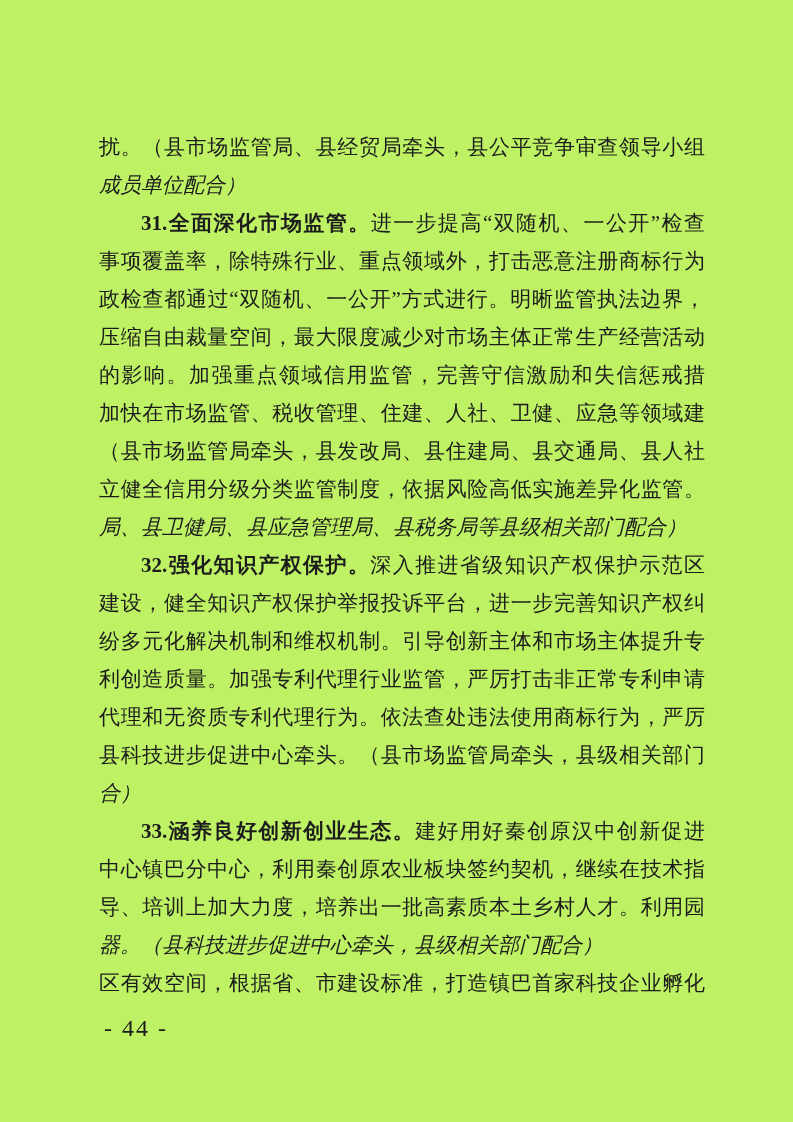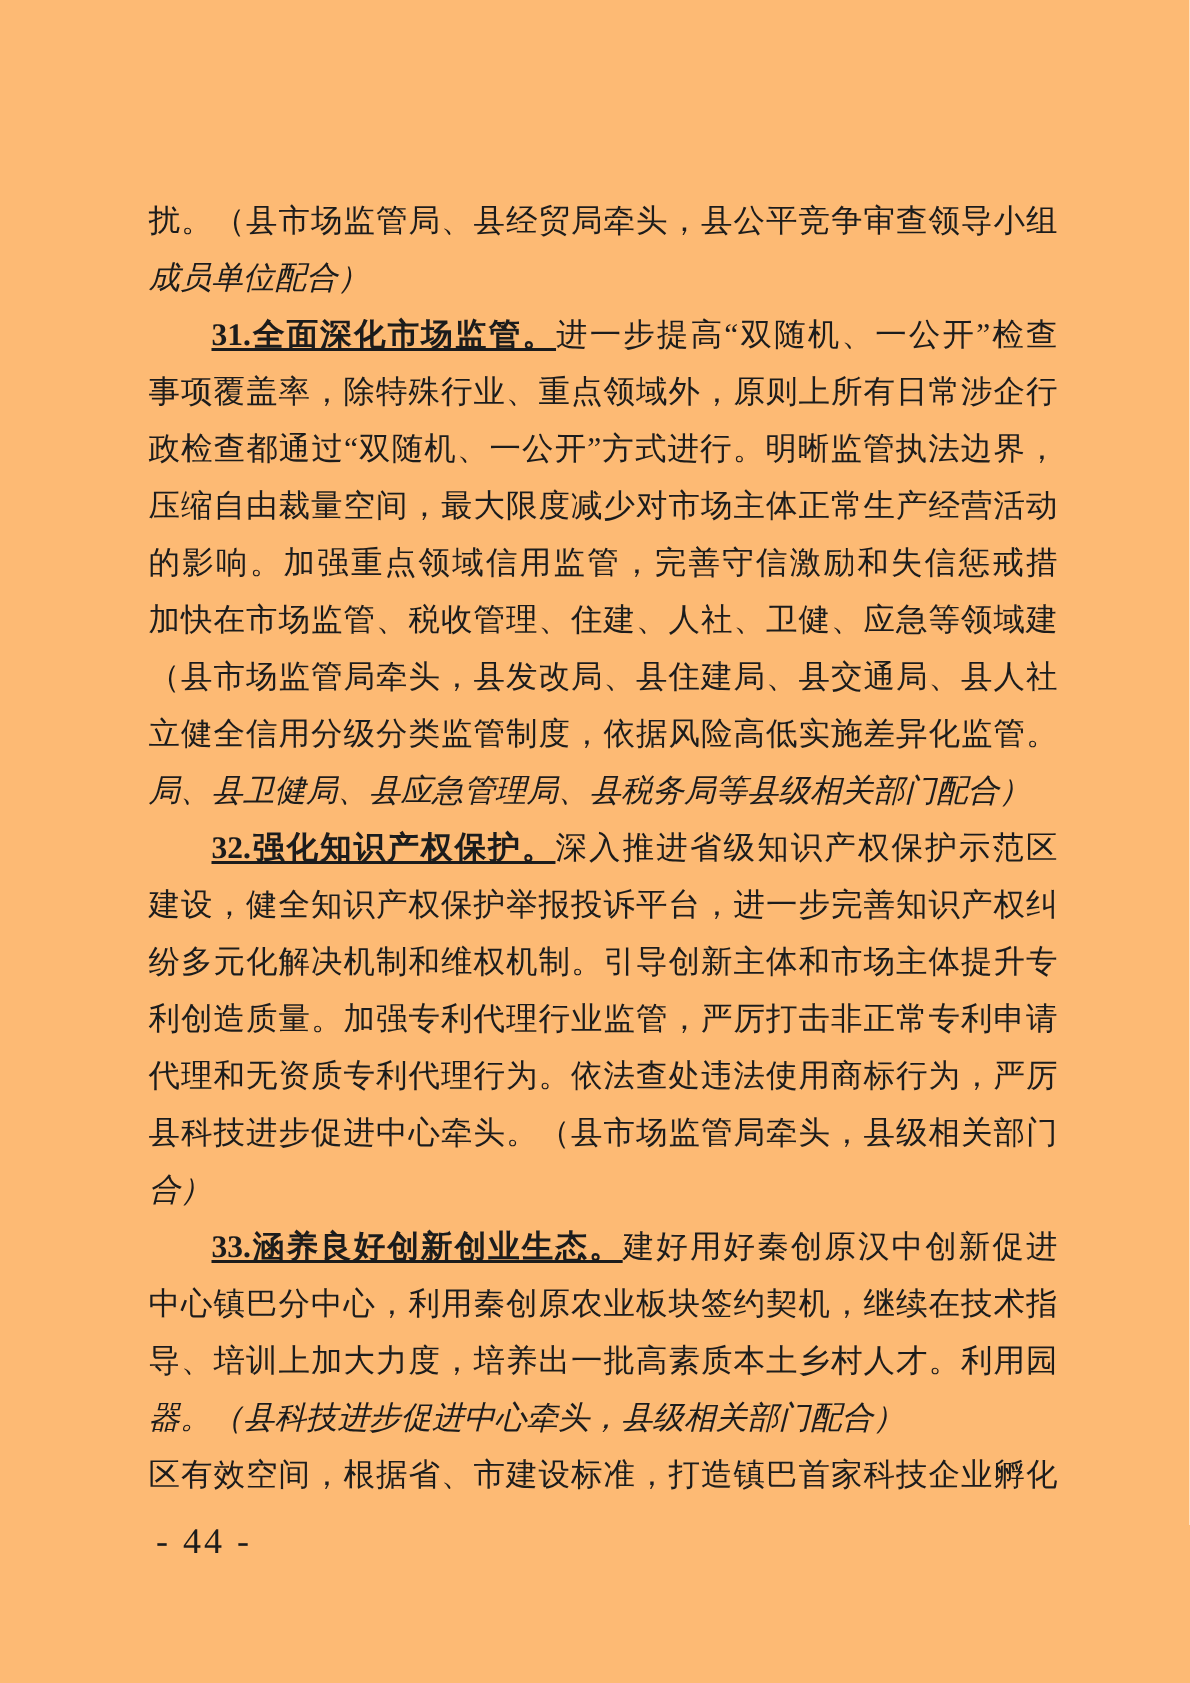--- a/index.html
+++ b/index.html
@@ -4,21 +4,21 @@
 <style>
   html, body {
     margin: 0;
     padding: 0;
     background: #ffffff;
   }
   .page {
     position: relative;
     width: 793px;
     height: 1122px;
-    background: #fdba74;
+    background: #bef264;
     overflow: hidden;
     font-family: "Liberation Serif", "DejaVu Serif", serif;
     color: #1c1c1c;
   }
   .text-block {
     position: absolute;
     left: 99px;
     top: 128px;
     width: 606px;
     font-size: 21px;
@@ -33,42 +33,41 @@
   }
   .line.last {
     text-align-last: left;
     font-style: italic;
   }
   .line.indent {
     text-indent: 2em;
   }
   .line b {
     font-weight: bold;
-    text-decoration: underline;
   }
   .page-number {
     position: absolute;
     left: 104px;
     top: 1014px;
     font-size: 24px;
     line-height: 28px;
     letter-spacing: 2px;
     color: #1c1c1c;
     font-family: "Liberation Serif", "DejaVu Serif", serif;
   }
 </style>
 </head>
 <body>
 
 <div class="page">
   <div class="text-block">
       <div class="line"><span>扰。（县市场监管局、县经贸局牵头，县公平竞争审查领导小组</span></div>
       <div class="line last"><span>成员单位配合）</span></div>
       <div class="line indent"><b>31.全面深化市场监管。</b><span>进一步提高“双随机、一公开”检查</span></div>
-      <div class="line"><span>事项覆盖率，除特殊行业、重点领域外，原则上所有日常涉企行</span></div>
+      <div class="line"><span>事项覆盖率，除特殊行业、重点领域外，打击恶意注册商标行为</span></div>
       <div class="line"><span>政检查都通过“双随机、一公开”方式进行。明晰监管执法边界，</span></div>
       <div class="line"><span>压缩自由裁量空间，最大限度减少对市场主体正常生产经营活动</span></div>
       <div class="line"><span>的影响。加强重点领域信用监管，完善守信激励和失信惩戒措施。</span></div>
       <div class="line"><span>加快在市场监管、税收管理、住建、人社、卫健、应急等领域建</span></div>
       <div class="line"><span>（县市场监管局牵头，县发改局、县住建局、县交通局、县人社</span></div>
       <div class="line"><span>立健全信用分级分类监管制度，依据风险高低实施差异化监管。</span></div>
       <div class="line last"><span>局、县卫健局、县应急管理局、县税务局等县级相关部门配合）</span></div>
       <div class="line indent"><b>32.强化知识产权保护。</b><span>深入推进省级知识产权保护示范区</span></div>
       <div class="line"><span>建设，健全知识产权保护举报投诉平台，进一步完善知识产权纠</span></div>
       <div class="line"><span>纷多元化解决机制和维权机制。引导创新主体和市场主体提升专</span></div>

